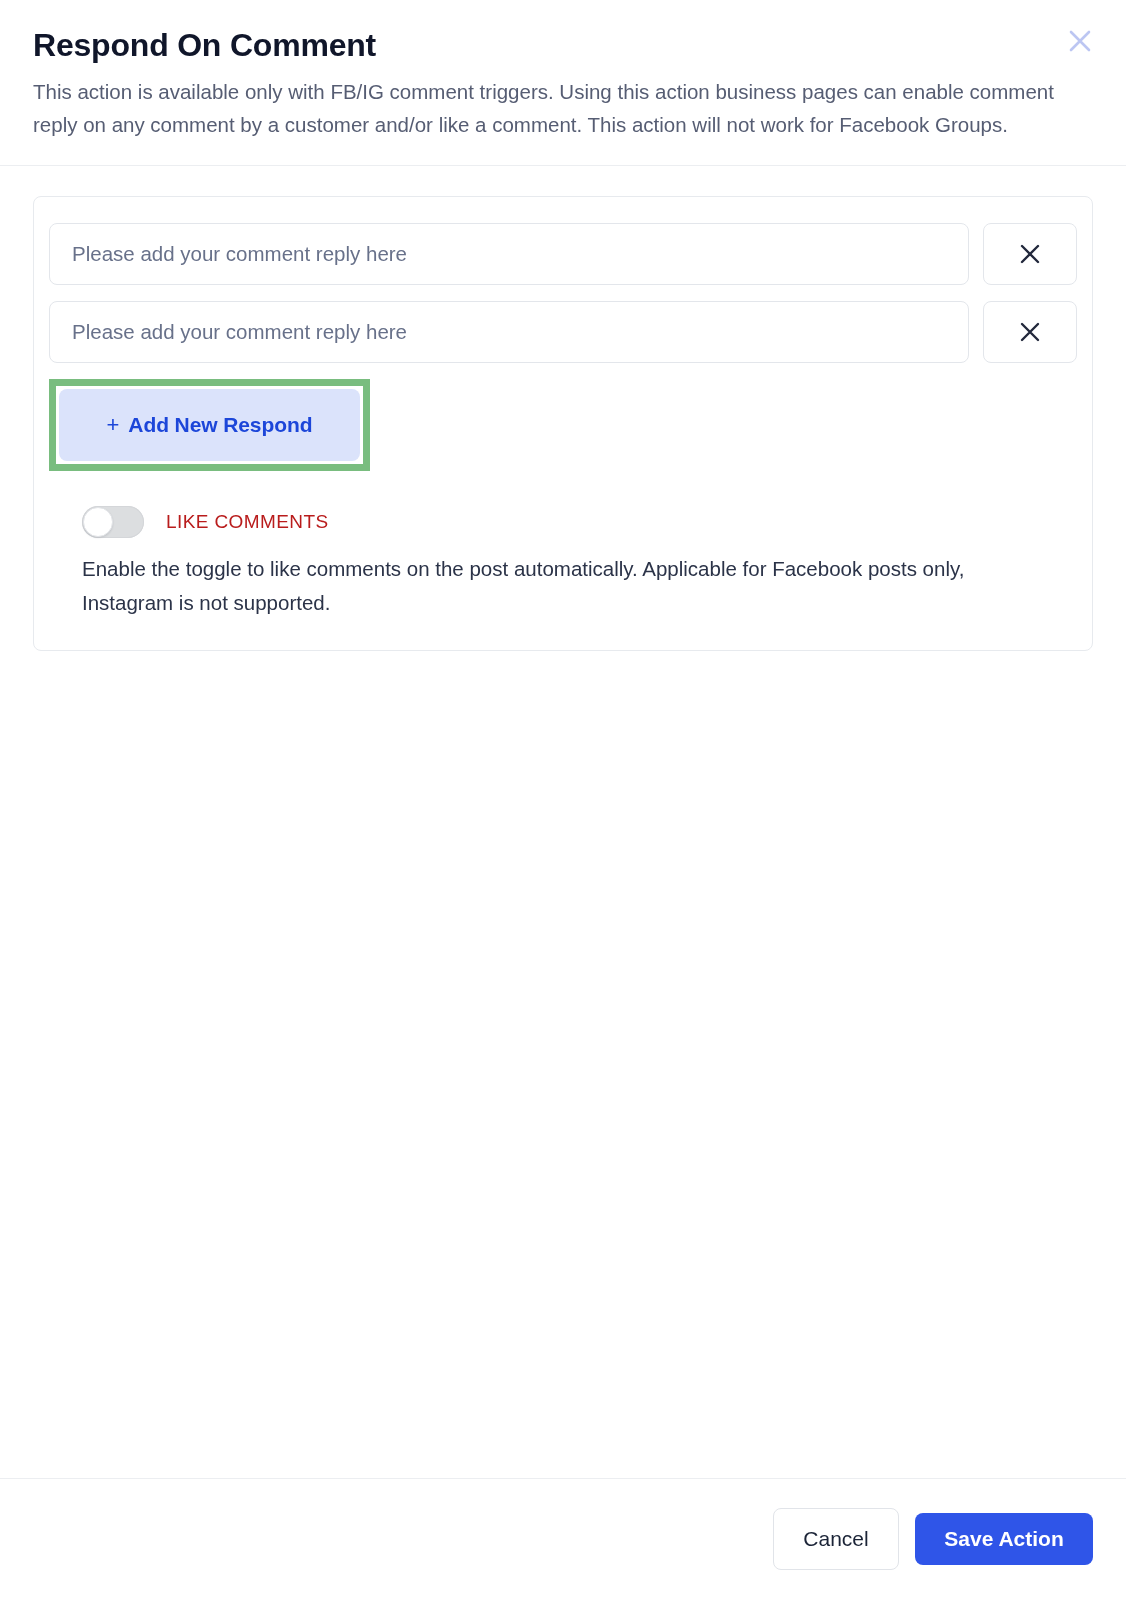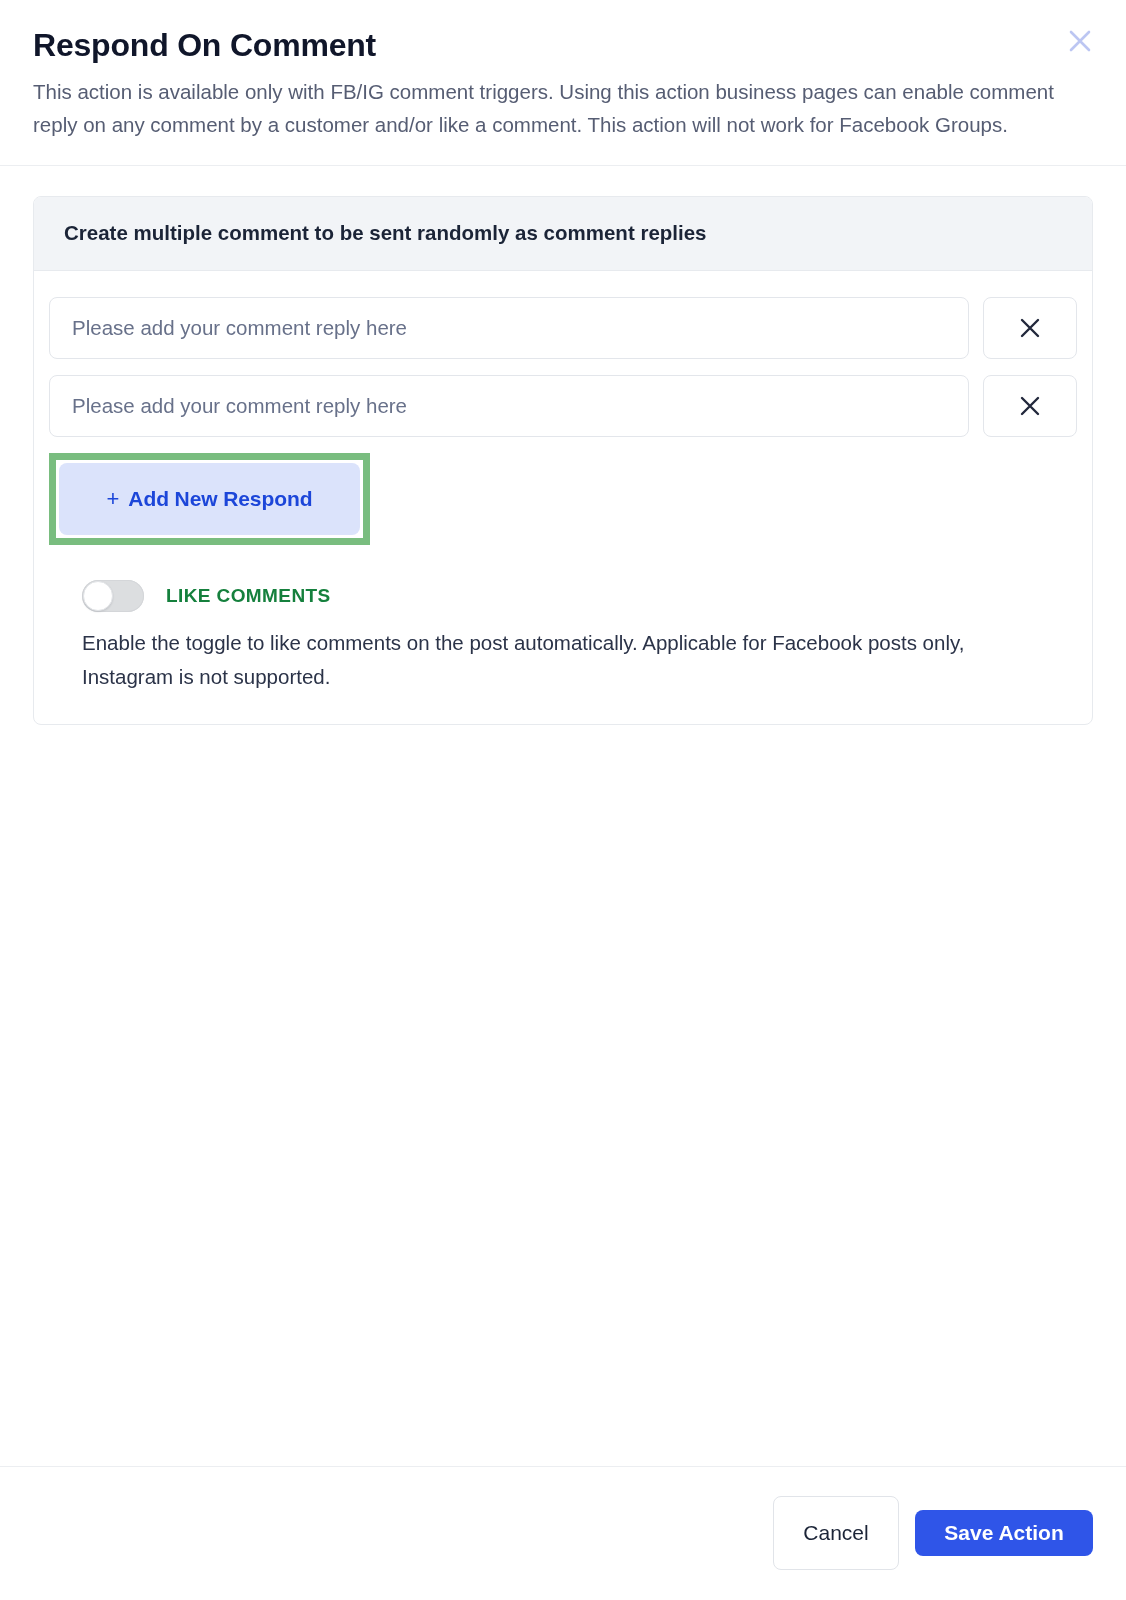--- a/index.html
+++ b/index.html
@@ -194,23 +194,23 @@
     width: 30px;
     height: 30px;
     border-radius: 50%;
     background: #ffffff;
     border: 1px solid #e2e4e7;
     box-shadow: 0 1px 2px rgba(16,22,42,0.12);
   }
 
   .toggle-label {
     font-size: 19px;
-    font-weight: 700;
+    font-weight: 400;
     letter-spacing: 0.4px;
-    color: #15803d;
+    color: #b91c1c;
     text-transform: uppercase;
   }
 
   .toggle-desc {
     margin-top: 14px;
     padding-left: 33px;
     padding-right: 22px;
     font-size: 20.5px;
     line-height: 34px;
     color: #2b3348;
@@ -222,35 +222,35 @@
     border-top: 1px solid #eceef1;
     padding: 29px 33px 30px 33px;
     display: flex;
     justify-content: flex-end;
     align-items: center;
     gap: 16px;
   }
 
   .btn-cancel {
     min-width: 126px;
-    height: 74px;
+    height: 62px;
     padding: 0 28px;
     border-radius: 8px;
     border: 1px solid #e1e4e9;
     background: #ffffff;
     color: #1b2437;
     font-family: "Liberation Sans", sans-serif;
     font-size: 21px;
     font-weight: 400;
     cursor: pointer;
   }
 
   .btn-save {
     min-width: 178px;
-    height: 46px;
+    height: 52px;
     padding: 0 28px;
     border-radius: 8px;
     border: none;
     background: #2f55e8;
     color: #ffffff;
     font-family: "Liberation Sans", sans-serif;
     font-size: 21px;
     font-weight: 700;
     cursor: pointer;
   }
@@ -270,23 +270,20 @@
           </svg>
         </span>
       </button>
     </div>
     <div class="modal-subtitle">This action is available only with FB/IG comment triggers. Using this action business pages can enable comment reply on any comment by a customer and/or like a comment. This action will not work for Facebook Groups.</div>
   </div>
 
   <div class="modal-body">
     <div class="card">
 
-      <div class="card-head">
-        <div class="card-head-text">Create multiple comment to be sent randomly as comment replies</div>
-      </div>
 
       <div class="card-body">
 
         <div class="response-row">
           <input class="reply-input" type="text" placeholder="Please add your comment reply here" style="">
           <button class="delete-btn">
             <span>
               <svg width="24" height="24" viewBox="0 0 24 24">
                 <path d="M4 4 L20 20 M20 4 L4 20" stroke="#22283c" stroke-width="2.4" stroke-linecap="round"></path>
               </svg>

